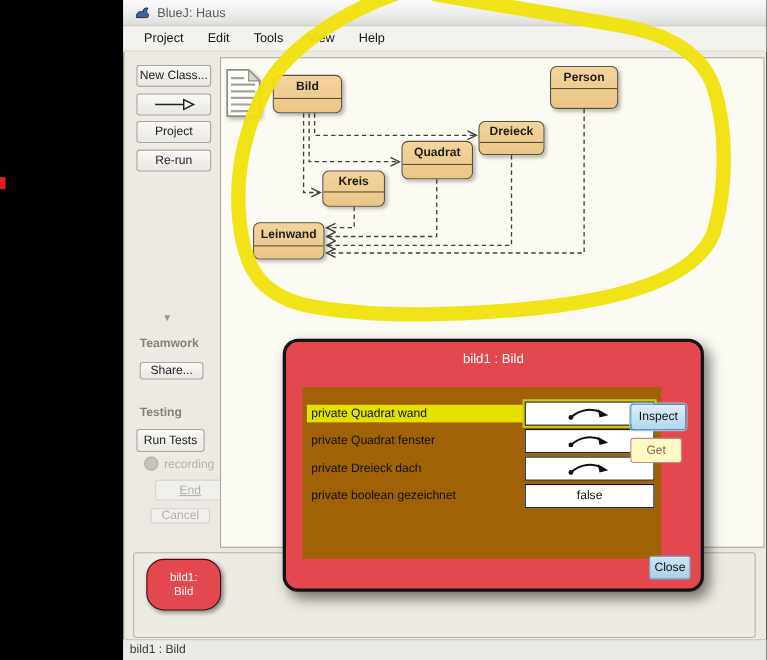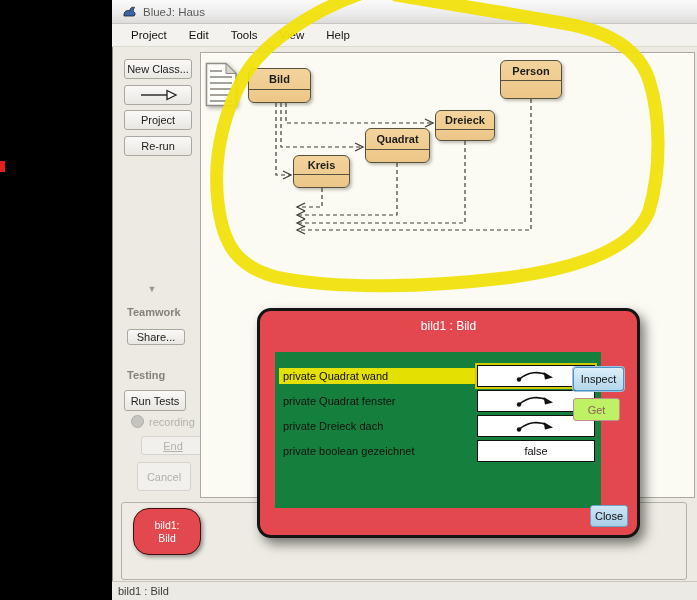--- a/index.html
+++ b/index.html
@@ -40,33 +40,33 @@
   #bench-obj{left:133px;top:508px;width:68px;height:47px;background:#E2484E;border:1.5px solid #3d1012;
      border-radius:16px;box-shadow:2px 2px 4px rgba(0,0,0,.4);display:flex;flex-direction:column;
      align-items:center;justify-content:center;color:#fff;font-size:10.5px;line-height:13px;}
   #statusbar{left:112px;top:581px;width:585px;height:19px;background:#ECEAE4;border-top:1px solid #C9C7BF;
      display:flex;align-items:center;padding-left:6px;font-size:11px;color:#3c3c3a;}
 
   
   #inspector{left:257px;top:308px;width:383px;height:230px;background:#E2484E;border:3px solid #141414;
      border-radius:14px;box-shadow:5px 6px 12px rgba(0,0,0,.5);z-index:40;}
   #insp-title{position:absolute;left:0;top:8px;width:100%;text-align:center;color:#fff;font-size:12px;}
-  #fields-panel{position:absolute;left:15px;top:41px;width:326px;height:142px;background:#15803d;
+  #fields-panel{position:absolute;left:15px;top:41px;width:326px;height:142px;background:#a16207;
      padding:14px 0 0 0;}
   .field-row{position:relative;height:20px;margin:0 6px 5px 4px;display:flex;align-items:center;}
   .field-label{flex:1;font-size:11px;color:#111;padding:2px 0 2px 4px;}
   .field-row.hl .field-label{background:#E4E000;}
   .value-box{width:116px;height:20px;background:#fff;border:1.5px solid #111;display:flex;
      align-items:center;justify-content:center;font-size:11px;color:#111;}
   .field-row.hl .value-box{box-shadow:0 0 0 2px #CFCB00;}
   .ibtn{position:absolute;font-size:11px;display:flex;align-items:center;justify-content:center;border-radius:3px;}
   #btn-inspect{left:313px;top:56px;width:49px;height:22px;color:#111;
      background:linear-gradient(180deg,#DCEEF9,#B3D7EC);border:1.5px solid #4D94C8;box-shadow:0 0 0 1px #9cc4e0;}
   #btn-get{left:313px;top:87px;width:45px;height:21px;color:#8C5F5F;
-     background:#bef264;border:1px solid #C08C8C;}
+     background:#fef9c3;border:1px solid #C08C8C;}
   #btn-show-static{left:11px;top:194px;width:82px;height:20px;color:#222;
      background:linear-gradient(180deg,#F7F6F5,#E5E3E0);border:1px solid #ABA9A1;}
   #btn-close{left:330px;top:194px;width:36px;height:20px;color:#111;
      background:linear-gradient(180deg,#CFE6F4,#A9CEE8);border:1px solid #6FA3CC;}
 
   svg{display:block;}
   .overlay{position:absolute;left:0;top:0;pointer-events:none;}
 </style>
 </head>
 <body>
@@ -106,21 +106,21 @@
   <div class="abs" style="left:142px;top:284px;width:20px;height:12px;color:#9A988F;font-size:9px;text-align:center;">▼</div>
   <div class="abs sec-label" style="left:127px;top:306px;">Teamwork</div>
   <div class="btn abs" style="left:127px;top:329px;width:58px;height:16px;">Share...</div>
   <div class="abs sec-label" style="left:127px;top:369px;">Testing</div>
   <div class="btn abs" style="left:124px;top:390px;width:62px;height:21px;">Run Tests</div>
   <div class="abs" style="left:131px;top:415px;display:flex;align-items:center;gap:5px;">
     <span style="width:11px;height:11px;border-radius:50%;background:#C6C4BE;border:1px solid #AEACA6;display:inline-block;"></span>
     <span style="font-size:11px;color:#B3B1AB;">recording</span>
   </div>
   <div class="btn abs disabled" style="left:141px;top:436px;width:64px;height:19px;text-decoration:underline;">End</div>
-  <div class="btn abs disabled" style="left:137px;top:462px;width:54px;height:29px;">Cancel</div>
+  <div class="btn abs disabled" style="left:137px;top:462px;width:54px;height:14px;">Cancel</div>
 
   <div id="pane" class="abs"></div>
 
   <div class="abs" style="left:205px;top:62px;filter:drop-shadow(2px 2px 2px rgba(0,0,0,.3));z-index:6;">
     <svg width="33" height="45" viewBox="0 0 33 45">
       <path d="M1.5,1.5 H21 L31,11.5 V43.5 H1.5 Z" fill="#FDFDFA" stroke="#8F8D85" stroke-width="1.5"></path>
       <path d="M21,1.5 V11.5 H31 Z" fill="#D8D6CE" stroke="#8F8D85" stroke-width="1"></path>
       <g stroke="#A5A39B" stroke-width="2">
         <line x1="5" y1="9" x2="17" y2="9"></line>
         <line x1="5" y1="15" x2="27" y2="15"></line>
@@ -144,20 +144,24 @@
       <div class="class-box" style="left: 435px; top: 110px; width: 60px; height: 31px; pointer-events: auto;">
         <div class="class-title" style="height: 18px;">Dreieck</div>
         <div class="class-body"></div>
       </div>
       <div class="class-box" style="left: 365px; top: 128px; width: 65px; height: 35px; pointer-events: auto;">
         <div class="class-title" style="height: 20px;">Quadrat</div>
         <div class="class-body"></div>
       </div>
       <div class="class-box" style="left: 293px; top: 155px; width: 57px; height: 33px; pointer-events: auto;">
         <div class="class-title" style="height: 18px;">Kreis</div>
+        <div class="class-body"></div>
+      </div>
+      <div class="class-box" style="left: 230px; top: 202px; width: 65px; height: 34px; pointer-events: auto;">
+        <div class="class-title" style="height: 20px;">Leinwand</div>
         <div class="class-body"></div>
       </div>
     </div>
 
   <svg id="arrows-svg" class="overlay" width="697" height="600" style="z-index:8;">
       <g>
         <polyline points="286,103 286,123 433,123" fill="none" stroke="#3F3E38" stroke-width="1.2" stroke-dasharray="4 3"></polyline>
         <path d="M 425,119 L 433,123 L 425,127" fill="none" stroke="#3F3E38" stroke-width="1.3"></path>
       </g>
       <g>

